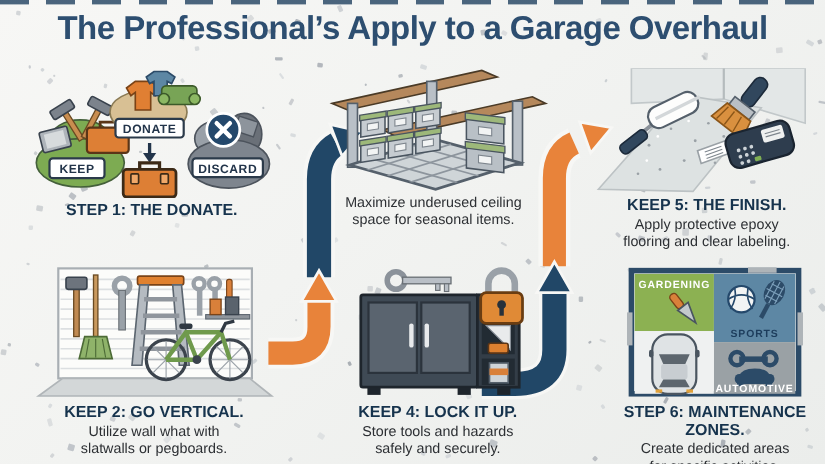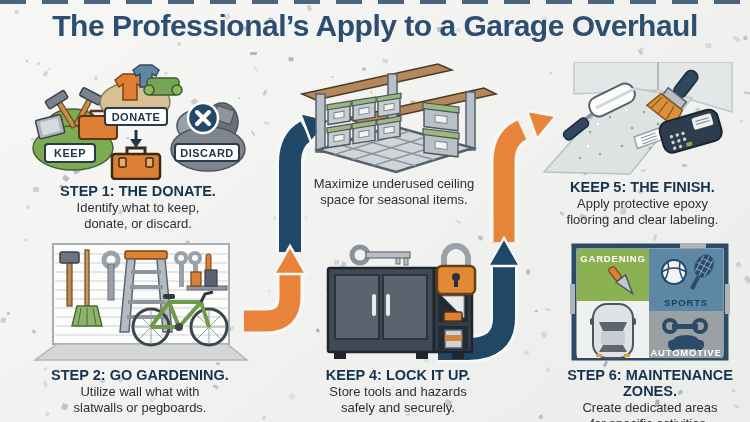--- a/index.html
+++ b/index.html
@@ -283,22 +283,20 @@
           <line x1="168" y1="52" x2="180" y2="64" stroke="#ffffff" stroke-width="4" stroke-linecap="round"></line>
           <line x1="180" y1="52" x2="168" y2="64" stroke="#ffffff" stroke-width="4" stroke-linecap="round"></line>
         </g>
         <g>
           <rect x="146" y="84" width="64" height="17" rx="3" fill="#ffffff" stroke="#2b3a4a" stroke-width="2"></rect>
           <text class="tag" x="178" y="97" text-anchor="middle">DISCARD</text>
         </g>
       </g>
     </svg>
     <h2>STEP 1: THE DONATE.</h2>
-    <p>Identify what to keep,
-donate, or discard.</p>
   </div>
 
   <div class="step" style="left:288px;top:60px;width:212px;">
     <svg width="212" height="116" viewBox="0 0 212 116">
       <g>
         <polygon points="14,34 150,4 164,10 28,40" fill="#b5885c" stroke="#4a3a26" stroke-width="1.5"></polygon>
         <polygon points="60,58 196,28 208,34 72,64" fill="#b5885c" stroke="#4a3a26" stroke-width="1.5"></polygon>
         <rect x="28" y="34" width="9" height="58" fill="#b9c0c7" stroke="#55606b" stroke-width="1.5"></rect>
         <rect x="100" y="14" width="9" height="52" fill="#b9c0c7" stroke="#55606b" stroke-width="1.5"></rect>
         <rect x="178" y="32" width="9" height="58" fill="#b9c0c7" stroke="#55606b" stroke-width="1.5"></rect>
@@ -516,21 +514,21 @@
         <g stroke="#6f9a4c" stroke-width="4" fill="none">
             <path d="M 122 85 L 140 60 L 172 60 L 180 85"></path>
             <path d="M 140 60 L 150 85 L 172 60"></path>
             <path d="M 150 85 L 122 85"></path>
           </g>
         <circle cx="150" cy="85" r="4" fill="#3c444d"></circle>
         <rect x="134" y="52" width="12" height="5" rx="2" fill="#2f3842"></rect>
         <path d="M 172 60 L 176 52 L 184 50" stroke="#2f3842" stroke-width="3" fill="none"></path>
       </g>
     </svg>
-    <h2>STEP 2: GO GARDENING.</h2>
+    <h2>KEEP 2: GO VERTICAL.</h2>
     <p>Utilize wall what with
 slatwalls or pegboards.</p>
   </div>
 
   <div class="step" style="left:298px;top:242px;width:200px;">
     <svg width="200" height="122" viewBox="0 0 200 122">
       <g>
         <circle cx="62" cy="13" r="8" fill="none" stroke="#8b929a" stroke-width="5"></circle>
         <rect x="68" y="10" width="44" height="6" fill="#b9bfc6" stroke="#6a7076" stroke-width="1.2"></rect>
         <rect x="98" y="16" width="4" height="6" fill="#b9bfc6" stroke="#6a7076" stroke-width="1"></rect>

